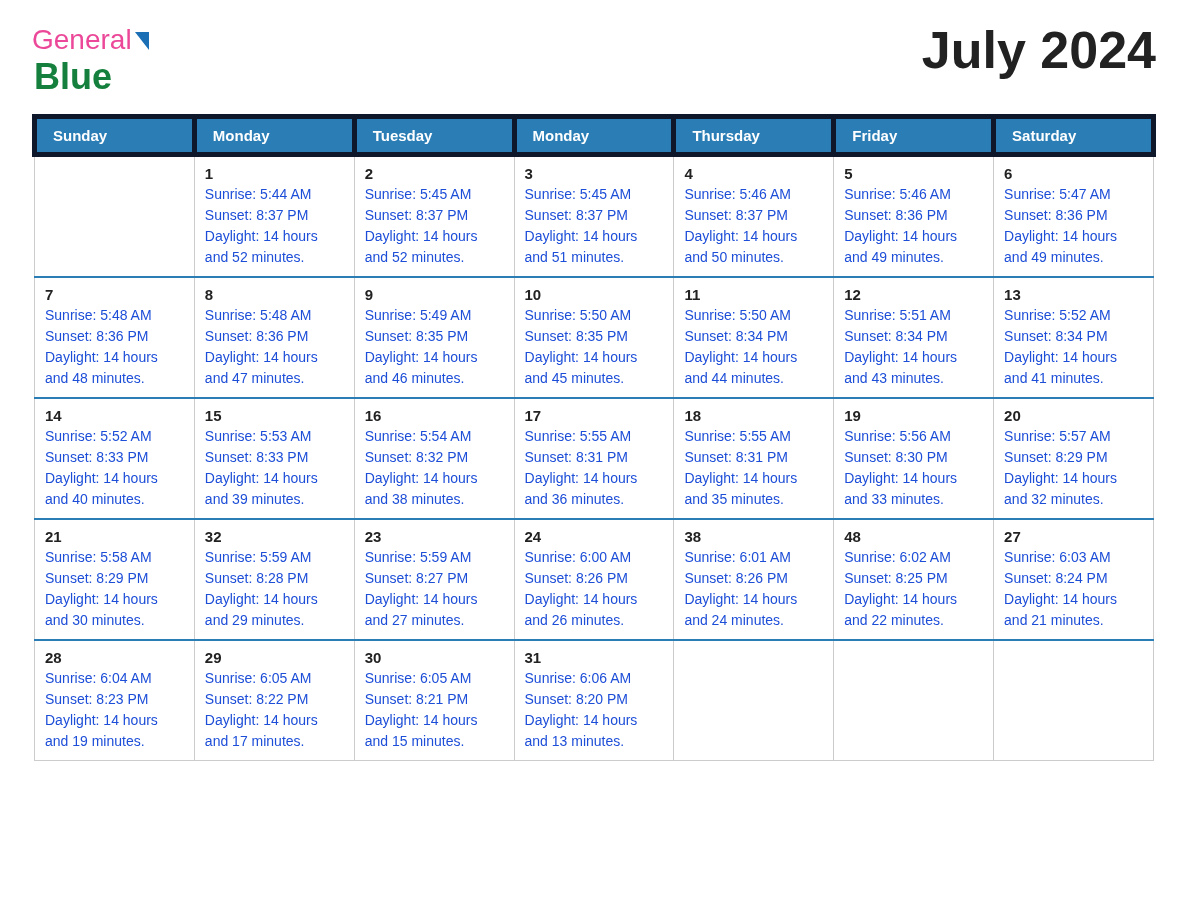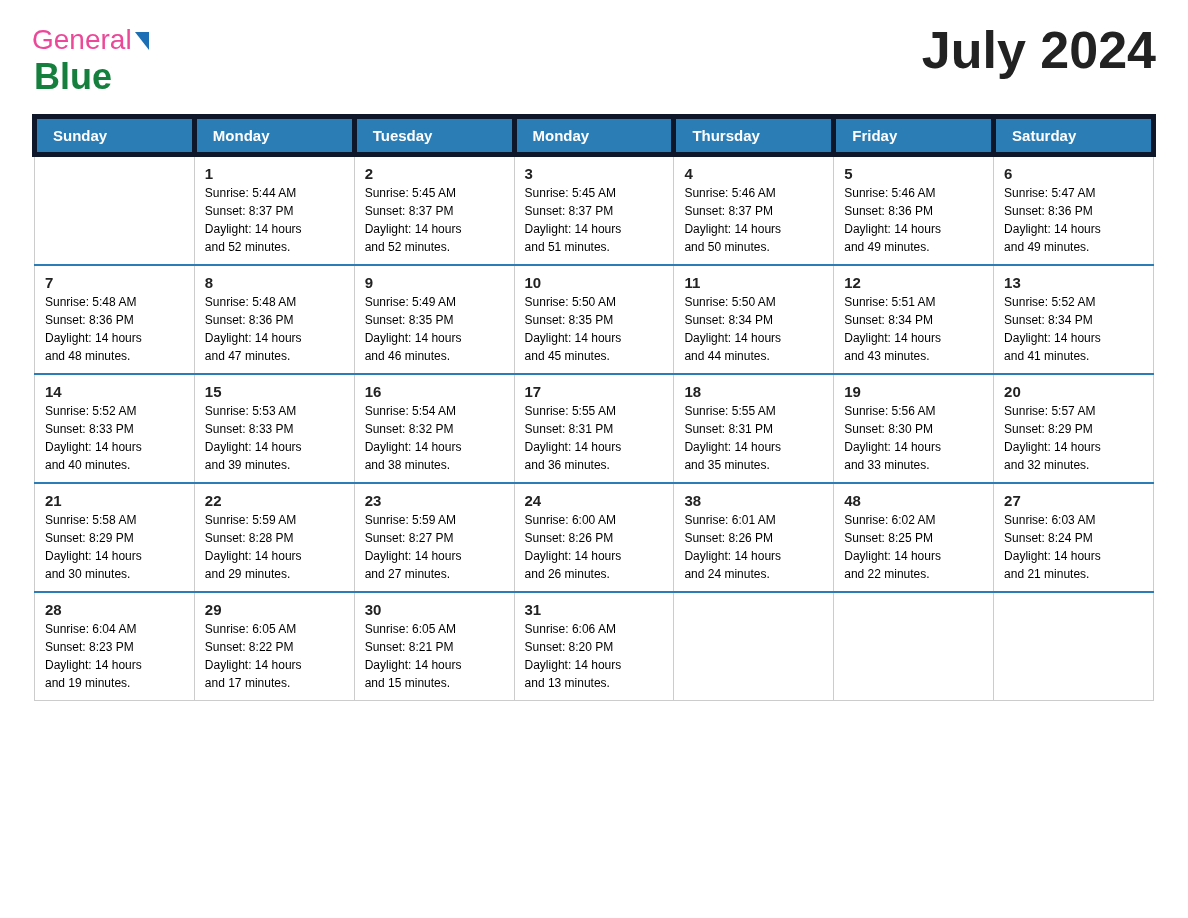--- a/index.html
+++ b/index.html
@@ -80,22 +80,22 @@
       border-top: none;
     }
     .day-num {
       font-size: 15px;
       font-weight: bold;
       color: #222;
       display: block;
       margin-bottom: 2px;
     }
     .day-info {
-      font-size: 12px;
-      color: #000000;
+      font-size: 14px;
+      color: #1d4ed8;
       line-height: 1.5;
     }
     .empty-cell {
       background: #fff;
     }
   </style>
 </head>
 <body>
 
 <div class="header">
@@ -212,21 +212,21 @@
           <span class="day-num">20</span>
           <div class="day-info">Sunrise: 5:57 AM<br>Sunset: 8:29 PM<br>Daylight: 14 hours<br>and 32 minutes.</div>
         </td>
       </tr>
       <tr>
         <td>
           <span class="day-num">21</span>
           <div class="day-info">Sunrise: 5:58 AM<br>Sunset: 8:29 PM<br>Daylight: 14 hours<br>and 30 minutes.</div>
         </td>
         <td>
-          <span class="day-num">22</span>
+          <span class="day-num">32</span>
           <div class="day-info">Sunrise: 5:59 AM<br>Sunset: 8:28 PM<br>Daylight: 14 hours<br>and 29 minutes.</div>
         </td>
         <td>
           <span class="day-num">23</span>
           <div class="day-info">Sunrise: 5:59 AM<br>Sunset: 8:27 PM<br>Daylight: 14 hours<br>and 27 minutes.</div>
         </td>
         <td>
           <span class="day-num">24</span>
           <div class="day-info">Sunrise: 6:00 AM<br>Sunset: 8:26 PM<br>Daylight: 14 hours<br>and 26 minutes.</div>
         </td>

